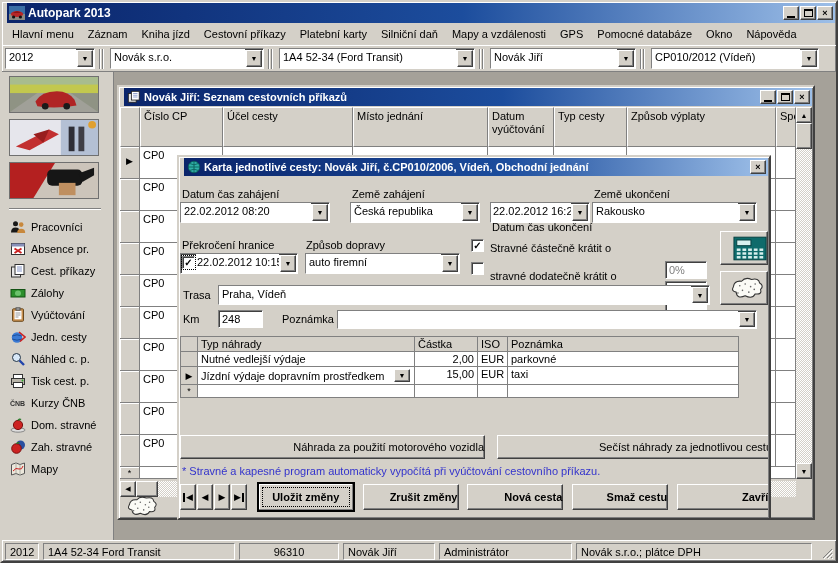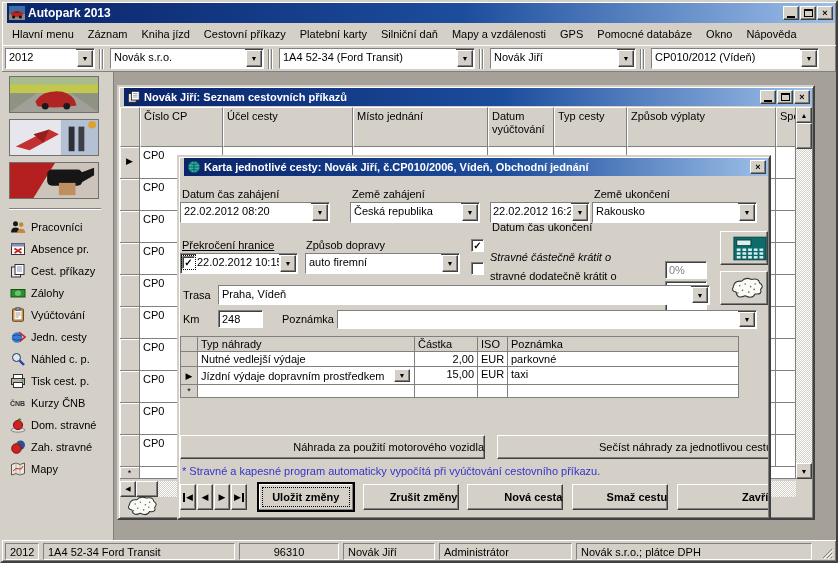--- a/index.html
+++ b/index.html
@@ -538,35 +538,35 @@
             <span class="tx" style="padding-left:2px;">22.02.2012 16:25</span>
             <span class="drop raised">▼</span>
           </div>
 
           <span class="abs lbl" style="left:414px;top:11px;">Země ukončení</span>
           <div class="abs combo sunken" style="left:412px;top:25px;width:165px;height:21px;">
             <span class="tx">Rakousko</span>
             <span class="drop raised">▼</span>
           </div>
 
-          <span class="abs lbl" style="left:2px;top:62px;text-decoration:underline;">Překročení hranice</span>
+          <span class="abs lbl" style="left:2px;top:62px;">Překročení hranice</span>
           <div class="abs combo sunken" style="left:0;top:76px;width:118px;height:21px;">
             <span class="cb" style="margin:2px 1px 0 1px;outline:1px dotted #000;">✓</span>
             <span class="tx" style="padding-left:1px;">22.02.2012 10:15</span>
             <span class="drop raised">▼</span>
           </div>
 
           <span class="abs lbl" style="left:126px;top:62px;">Způsob dopravy</span>
           <div class="abs combo sunken" style="left:125px;top:76px;width:155px;height:21px;">
             <span class="tx">auto firemní</span>
             <span class="drop raised">▼</span>
           </div>
 
           <span class="abs cb" style="left:291px;top:62px;">✓</span>
-          <span class="abs lbl" style="left:310px;top:74px;font-style:italic;">Stravné částečně krátit o</span>
+          <span class="abs lbl" style="left:310px;top:65px;">Stravné částečně krátit o</span>
           <span class="abs fld" style="left:485px;top:60px;width:42px;height:30px;margin-top:44px;">20%</span>
 
           <span class="abs cb" style="left:291px;top:85px;"></span>
           <span class="abs lbl" style="left:310px;top:93px;">stravné dodatečně krátit o</span>
           <span class="abs fld dis" style="left:485px;top:84px;width:42px;height:18px;">0%</span>
 
           <div class="abs btn raised" style="left:540px;top:54px;width:48px;height:34px;">
             <span>
               <svg viewBox="0 0 36 26" width="34" height="25">
                   <rect x="1" y="1" width="34" height="24" fill="#0e6b6b" stroke="#063f3f"></rect>

